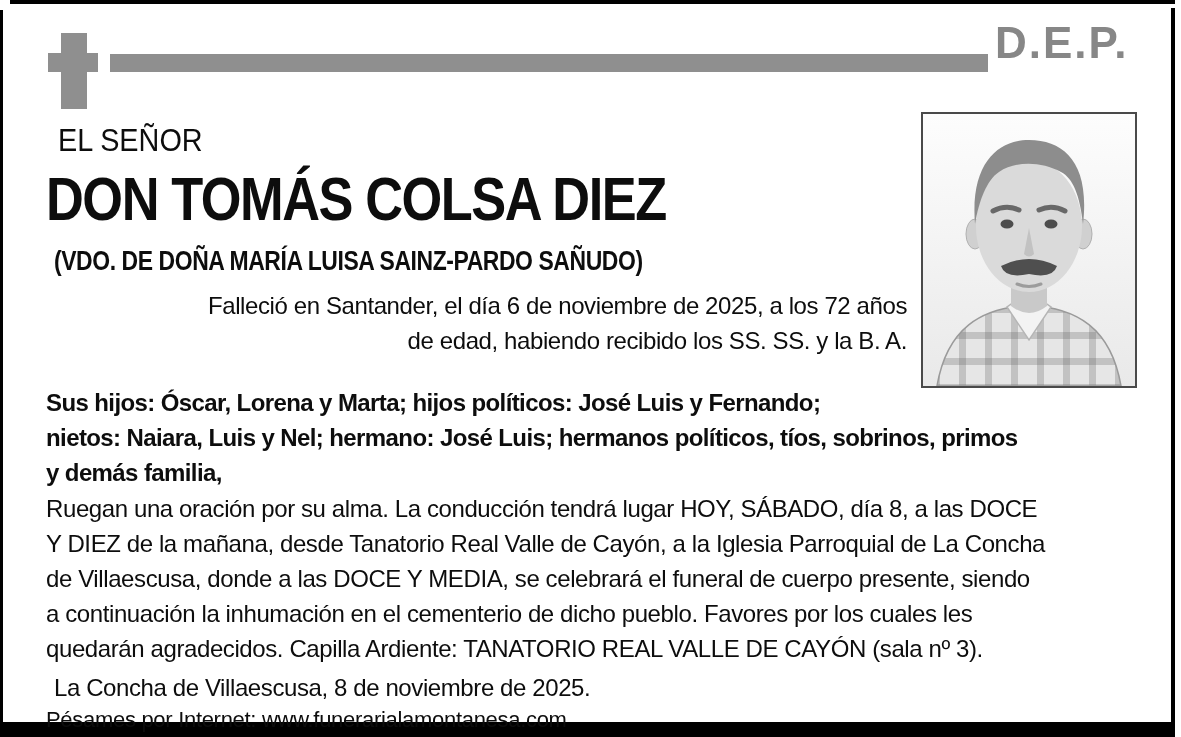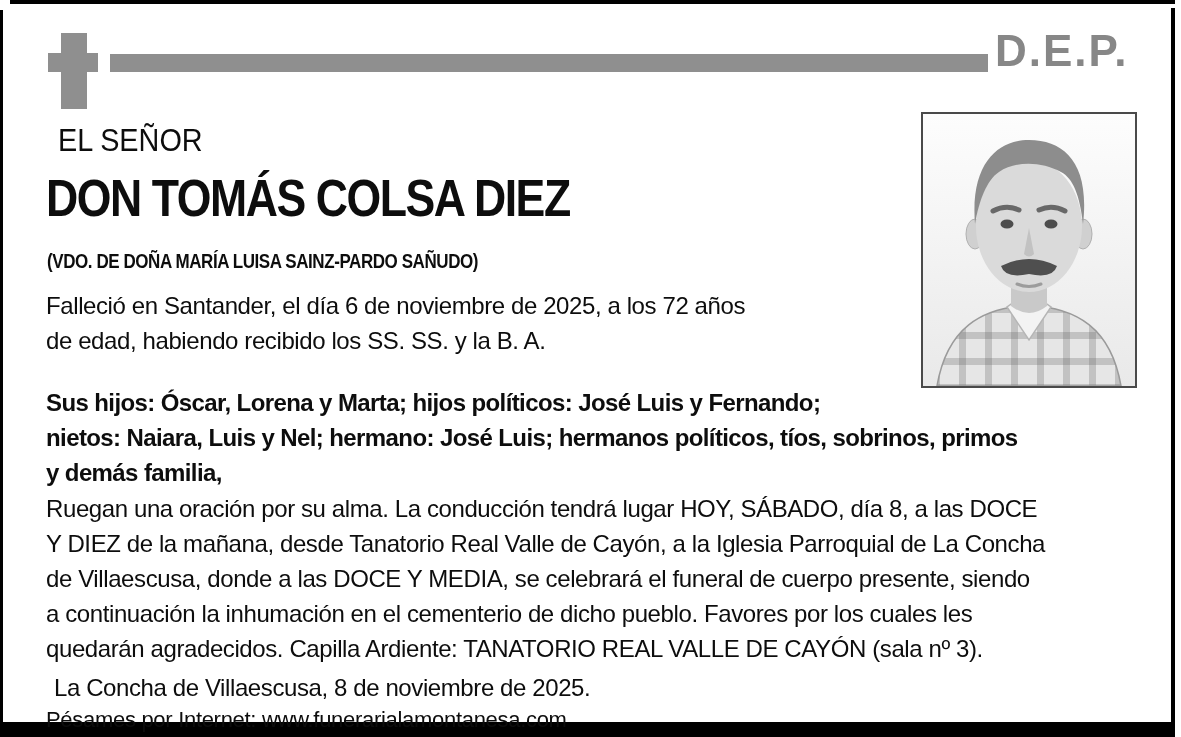--- a/index.html
+++ b/index.html
@@ -11,38 +11,38 @@
   .notice{position:absolute;inset:0;background:#fff;}
   
   .frame-top{position:absolute;top:0;left:10px;right:6px;height:4px;background:#000;}
   .frame-right{position:absolute;top:8px;right:6px;bottom:0;width:4px;background:#000;}
   .frame-bottom{position:absolute;bottom:0;left:0;right:6px;height:15px;background:#000;}
   .frame-left{position:absolute;top:10px;left:0;bottom:0;width:3px;background:#000;}
 
   
   .cross{position:absolute;left:48px;top:33px;width:50px;height:76px;}
   .gray-bar{position:absolute;left:110px;top:54px;width:878px;height:18px;background:#8f8f8f;}
-  .dep{position:absolute;left:995px;top:26px;font-size:44px;font-weight:bold;
+  .dep{position:absolute;left:995px;top:18px;font-size:44px;font-weight:bold;
        color:#878787;letter-spacing:2px;}
 
   .content{position:relative;padding:108px 20px 0 46px;}
   .photo{float:right;width:212px;height:272px;border:2px solid #4a4a4a;
          margin:4px 24px 4px 14px;background:#f2f2f2;}
   .photo svg{display:block;width:100%;height:100%;}
 
   .condensed{font-stretch:87.5%;}
   .honorific{margin:12px;font-size:32px;line-height:40px;letter-spacing:0;}
   .honorific .sc{display:inline-block;transform:scaleX(0.9);transform-origin:left center;}
-  .deceased{margin:12px 0 0;font-size:46px;line-height:60px;font-weight:bold;letter-spacing:-1.5px;text-decoration:underline;}
+  .deceased{margin:12px 0 0;font-size:54px;line-height:60px;font-weight:bold;letter-spacing:-1.5px;text-decoration:underline;}
   .deceased .sc{display:inline-block;transform:scale(0.97,1.12);transform-origin:left bottom;white-space:nowrap;}
-  .spouse{margin:14px 1px 0;font-size:20px;line-height:30px;font-weight:bold;letter-spacing:-0.5px;}
+  .spouse{margin:14px 8px 0;font-size:27px;line-height:30px;font-weight:bold;letter-spacing:-0.5px;}
   .spouse .sc{display:inline-block;transform:scaleX(0.85);transform-origin:left center;white-space:nowrap;}
 
   .para{white-space:pre-line;font-size:24px;line-height:35px;letter-spacing:-0.4px;}
-  .death{margin:12px 0 0;}
+  .death{margin:12px 0 0;text-align:right;}
   .family{margin:27px 0 0;font-weight:bold;letter-spacing:-0.6px;}
   .funeral{margin:1px 0 0;}
   .place{margin:4px 8px 0;}
   .condolences{margin:0;font-size:22px;line-height:30px;letter-spacing:-0.3px;}
   .condolences a{color:#0d0d0d;text-decoration:none;}
 </style>
 </head>
 <body>
 
 <div class="notice">

